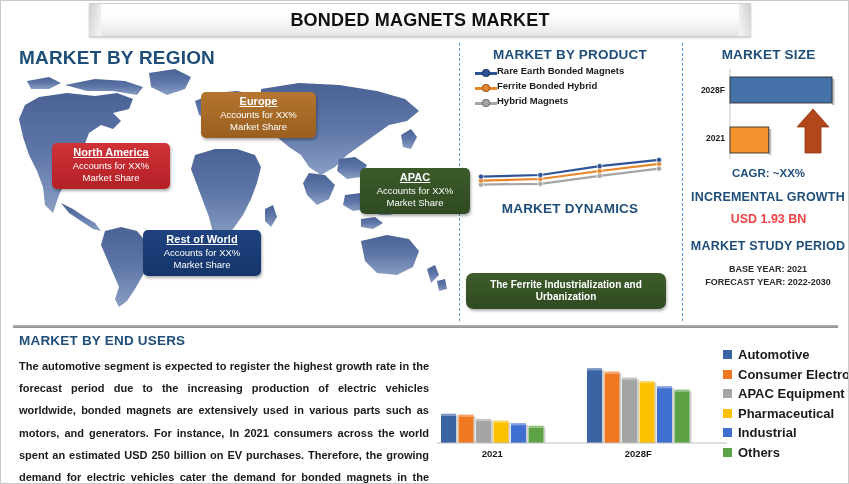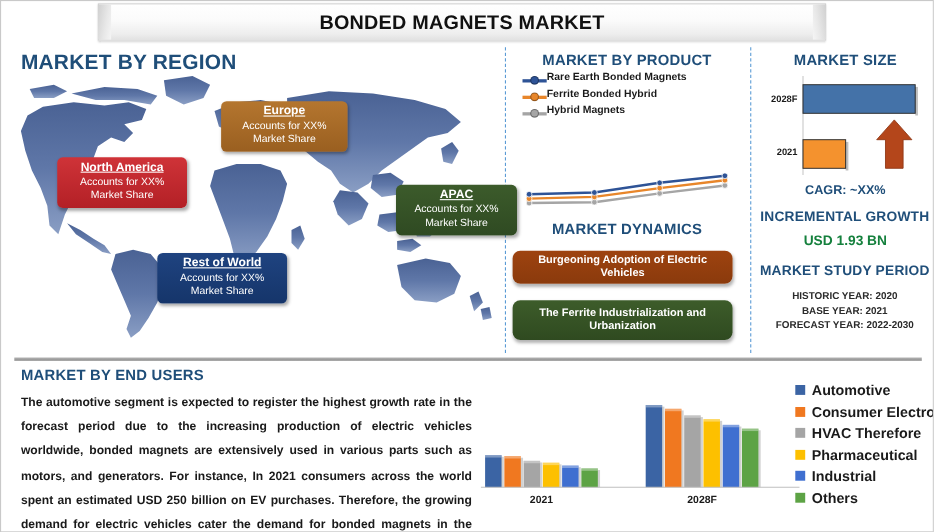--- a/index.html
+++ b/index.html
@@ -108,21 +108,21 @@
   #size-head { position: absolute; left: 690px; top: 46px; width: 155px;
     text-align: center; font-size: 13.5px; }
   #size-chart { position: absolute; left: 692px; top: 66px; width: 152px; height: 98px; }
   #size-ylabels { position: absolute; left: 690px; top: 66px; width: 36px; height: 98px; }
   .sz-ylab { position: absolute; right: 2px; font-size: 8.5px; font-weight: bold; color: #1a1a1a; }
   #cagr-text { position: absolute; left: 690px; top: 166px; width: 155px;
     text-align: center; font-size: 11.5px; font-weight: bold; color: #1f4e79; }
   #incr-head { position: absolute; left: 688px; top: 189px; width: 158px;
     text-align: center; font-size: 12.5px; }
   #incr-val { position: absolute; left: 690px; top: 211px; width: 155px;
-    text-align: center; font-size: 12.5px; font-weight: bold; color: #15803d; }
+    text-align: center; font-size: 12.5px; font-weight: bold; color: #ef4444; }
   #study-head { position: absolute; left: 688px; top: 238px; width: 158px;
     text-align: center; font-size: 12.5px; }
   #study-lines { position: absolute; left: 688px; top: 262px; width: 158px;
     text-align: center; }
   #study-lines div { font-size: 9px; font-weight: bold; color: #2b2b2b; line-height: 1.45; }
 
   
   #end-head { position: absolute; left: 18px; top: 332px; font-size: 13.5px; }
   #end-para { position: absolute; left: 18px; top: 354px; width: 410px;
     font-size: 11px; font-weight: bold; color: #1a1a1a;
@@ -264,21 +264,20 @@
         <circle cx="188" cy="12.799999999999997" r="2.6" fill="#e8862a" stroke="#ffffff" stroke-width="0.7"></circle>
         <polyline points="10,25.599999999999998 69.33333333333334,24 128.66666666666669,15.200000000000003 188,8.799999999999997" fill="none" stroke="#2e5396" stroke-width="2.2" stroke-linejoin="round"></polyline>
         <circle cx="10" cy="25.599999999999998" r="2.6" fill="#2e5396" stroke="#ffffff" stroke-width="0.7"></circle>
         <circle cx="69.33333333333334" cy="24" r="2.6" fill="#2e5396" stroke="#ffffff" stroke-width="0.7"></circle>
         <circle cx="128.66666666666669" cy="15.200000000000003" r="2.6" fill="#2e5396" stroke="#ffffff" stroke-width="0.7"></circle>
         <circle cx="188" cy="8.799999999999997" r="2.6" fill="#2e5396" stroke="#ffffff" stroke-width="0.7"></circle>
       </g>
   </svg>
 
   <div class="sec-head" id="dyn-head">MARKET DYNAMICS</div>
-  <div class="dyn-box" id="dyn-1">Burgeoning Adoption of Electric Vehicles</div>
   <div class="dyn-box" id="dyn-2">The Ferrite Industrialization and Urbanization</div>
 
   <div class="sec-head" id="size-head">MARKET SIZE</div>
 
   <div id="size-ylabels">
     <span class="sz-ylab" style="top:18px;">2028F</span>
     <span class="sz-ylab" style="top:66px;">2021</span>
   </div>
 
   <svg id="size-chart" viewBox="0 0 152 98">
@@ -293,21 +292,20 @@
     <g>
       <path d="M112,86 L112,60 L104,60 L120,42 L136,60 L128,60 L128,86 Z" fill="#b4461b" stroke="#8f3714" stroke-width="0.8"></path>
     </g>
   </svg>
 
   <div id="cagr-text">CAGR:  ~XX%</div>
   <div class="sec-head" id="incr-head">INCREMENTAL GROWTH</div>
   <div id="incr-val">USD 1.93 BN</div>
   <div class="sec-head" id="study-head">MARKET STUDY PERIOD</div>
   <div id="study-lines">
-    <div>HISTORIC YEAR: 2020</div>
     <div>BASE YEAR: 2021</div>
     <div>FORECAST YEAR: 2022-2030</div>
   </div>
 
   <div class="sec-head" id="end-head">MARKET BY END USERS</div>
   <div id="end-para">The automotive segment is expected to register the highest growth rate in the forecast period due to the increasing production of electric vehicles worldwide, bonded magnets are extensively used in various parts such as motors, and generators. For instance, In 2021 consumers across the world spent an estimated USD 250 billion on EV purchases. Therefore, the growing demand for electric vehicles cater the demand for bonded magnets in the forecast period.</div>
 
   <svg id="end-chart" viewBox="0 0 290 110">
     <g id="end-bars">
         <rect x="4" y="62.76" width="15" height="29.240000000000002" fill="#3b64a4"></rect>
@@ -356,21 +354,21 @@
     <div class="el-row">
       <span class="el-sw" style="background:#3b64a4"></span>
       <span class="el-lab">Automotive</span>
     </div>
     <div class="el-row">
       <span class="el-sw" style="background:#f07820"></span>
       <span class="el-lab">Consumer Electronics</span>
     </div>
     <div class="el-row">
       <span class="el-sw" style="background:#a5a5a5"></span>
-      <span class="el-lab">HVAC Therefore</span>
+      <span class="el-lab">APAC Equipment</span>
     </div>
     <div class="el-row">
       <span class="el-sw" style="background:#fdc000"></span>
       <span class="el-lab">Pharmaceutical</span>
     </div>
     <div class="el-row">
       <span class="el-sw" style="background:#3f6fd0"></span>
       <span class="el-lab">Industrial</span>
     </div>
     <div class="el-row">

